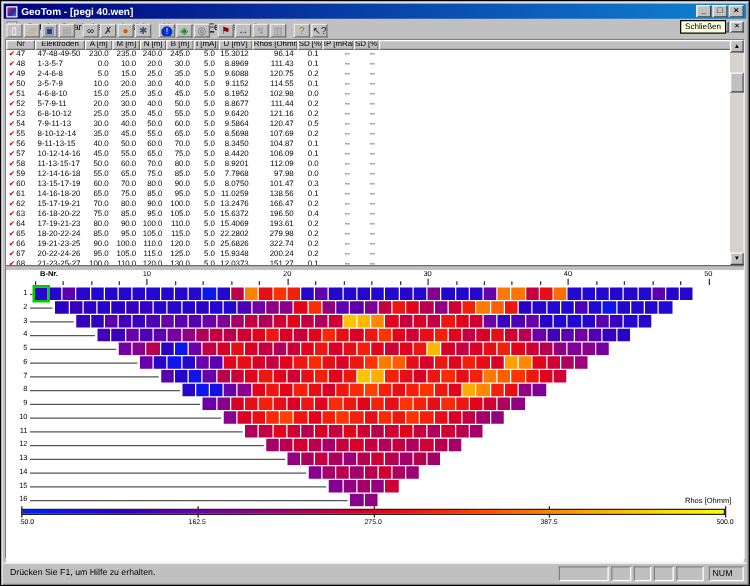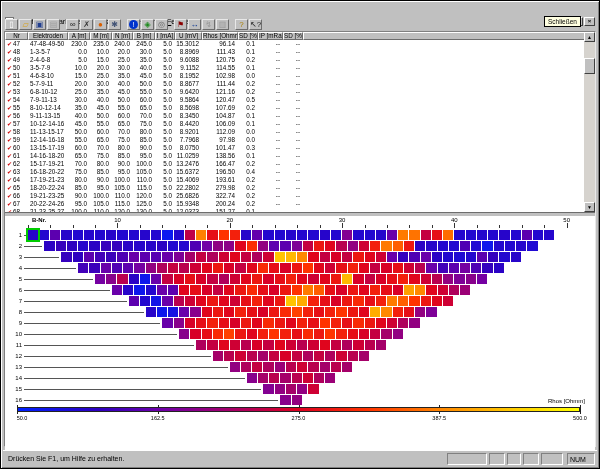--- a/index.html
+++ b/index.html
@@ -68,20 +68,29 @@
     border-top:1px solid #fff;font-size:7px;}
   #status-msg{position:absolute;left:5px;top:4px;color:#000;}
   .spanel{position:absolute;top:2px;height:12px;border:1px solid;border-color:#808080 #fff #fff #808080;}
   #numpanel{right:2px;width:28px;text-align:left;padding-left:2px;line-height:11px;}
 </style>
 </head>
 <body>
 
 <div id="win">
 
+  <div id="titlebar">
+    <span class="appicon"></span>
+    <span class="ttext">GeoTom - [pegi 40.wen]</span>
+    <span class="winbtns">
+      <span class="wbtn">_</span>
+      <span class="wbtn">□</span>
+      <span class="wbtn">×</span>
+    </span>
+  </div>
 
   <div id="menubar">
     <span class="mdiicon"></span>
     <span id="menu-items" style="display:flex;">
         <span class="menu-item"><u>D</u>atei</span>
         <span class="menu-item"><u>B</u>earbeiten</span>
         <span class="menu-item"><u>A</u>nsicht</span>
         <span class="menu-item"><u>M</u>essen</span>
         <span class="menu-item"><u>F</u>enster</span>
         <span class="menu-item">?</span>

